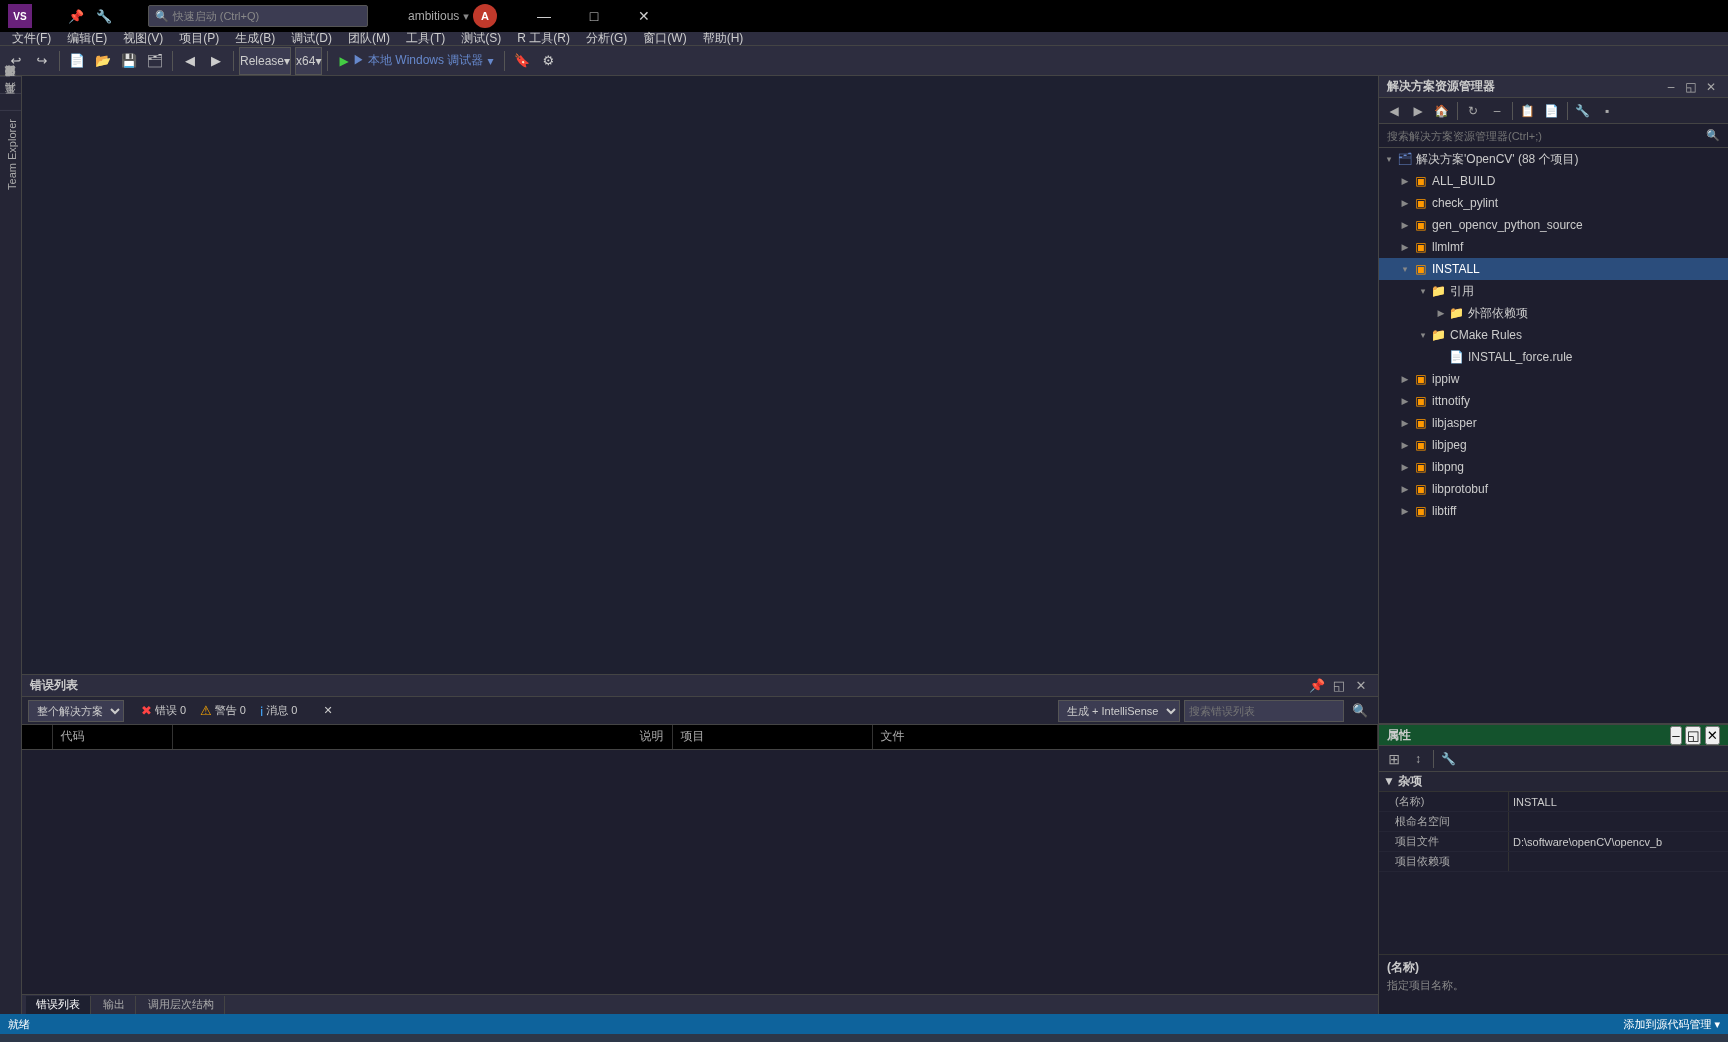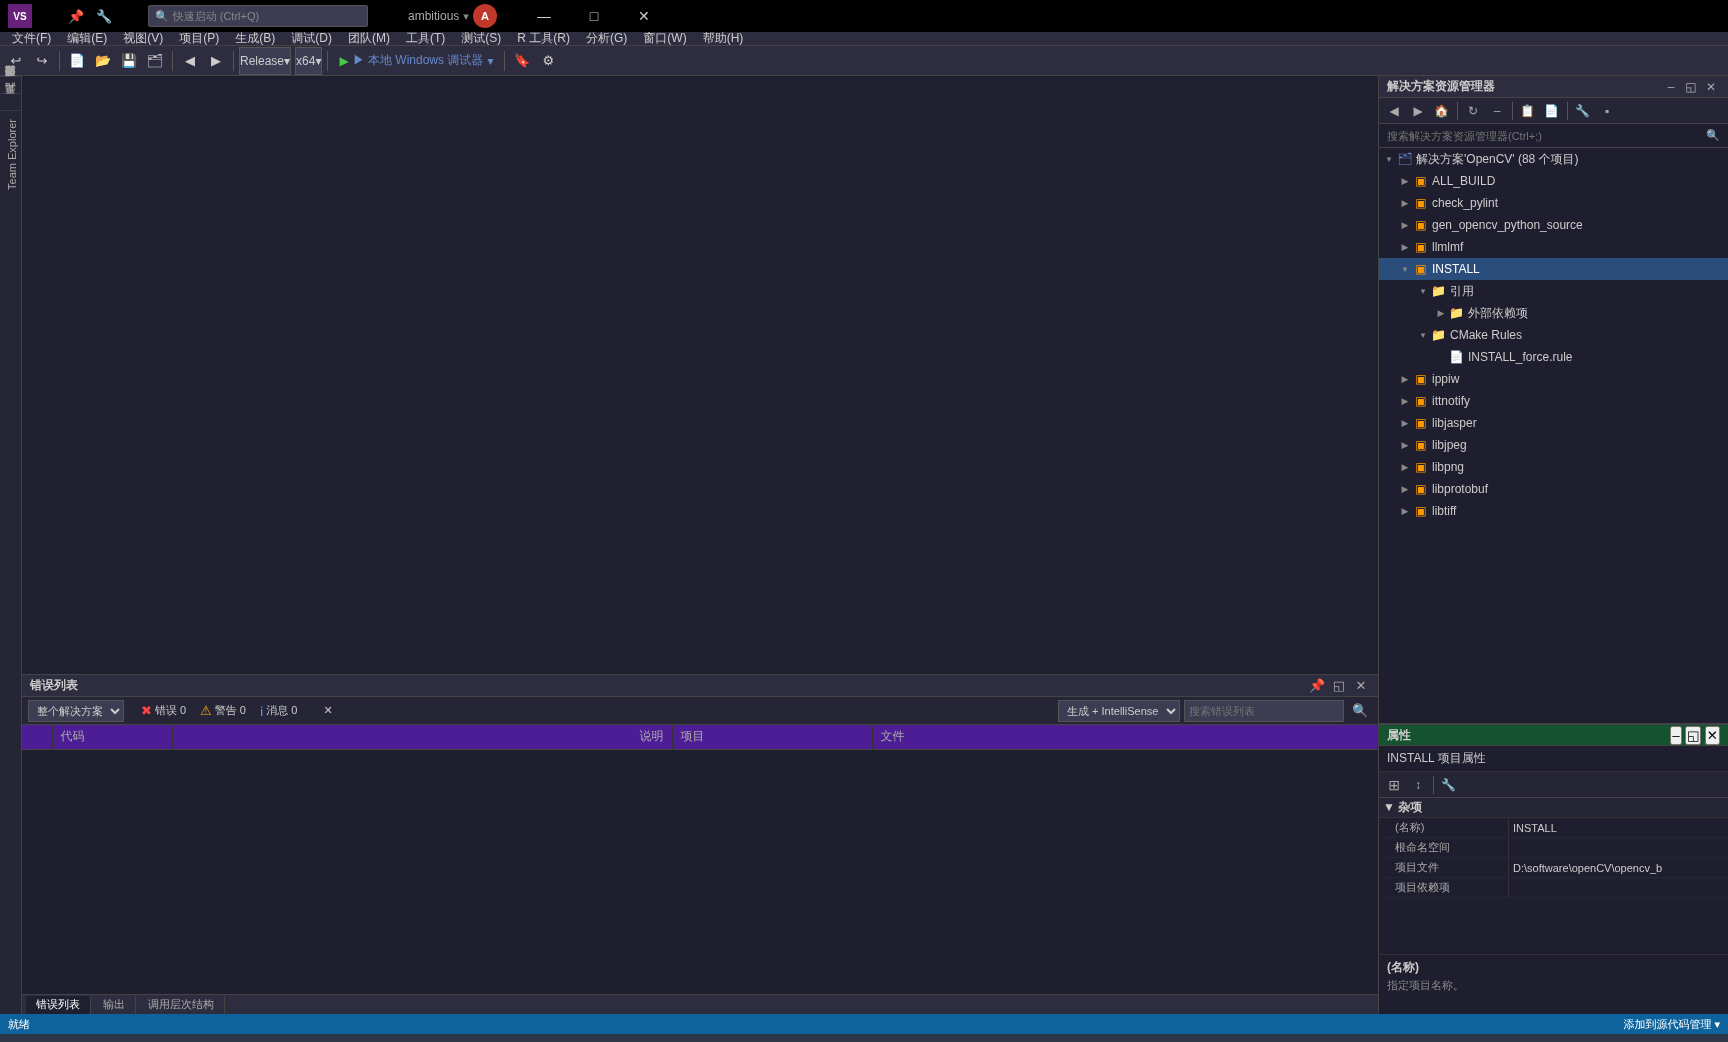--- a/index.html
+++ b/index.html
@@ -190,21 +190,21 @@
 
     #error-table {
       flex: 1;
       background: #1e1e2e;
       overflow-y: auto;
     }
     #error-table table {
       width: 100%; border-collapse: collapse;
     }
     #error-table thead tr {
-      background: #4c1d95;
+      background: #000000;
       height: 24px;
     }
     #error-table th {
       text-align: left; padding: 0 8px;
       font-size: 12px; font-weight: normal; color: #aaa;
       border-bottom: 1px solid #444;
       border-right: 1px solid #333;
     }
 
     
@@ -675,21 +675,20 @@
     <div id="properties-panel">
       <div id="prop-header">
         <span class="prop-title">属性</span>
         <div class="se-controls">
           <button class="se-ctrl-btn">–</button>
           <button class="se-ctrl-btn">◱</button>
           <button class="se-ctrl-btn">✕</button>
         </div>
       </div>
 
-      <div style="padding: 4px 8px; font-size:12px; color:#ccc; background:#1e1e2e; border-bottom:1px solid #333;">INSTALL 项目属性</div>
 
       <div id="prop-toolbar">
         <button class="prop-tb-btn" style="font-size:14px;">⊞</button>
         <button class="prop-tb-btn">↕</button>
         <div class="se-sep"></div>
         <button class="prop-tb-btn">🔧</button>
       </div>
 
       <div id="prop-content">
 

